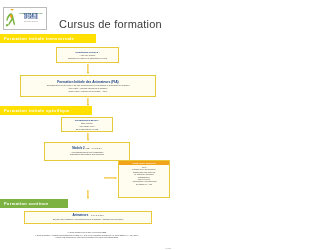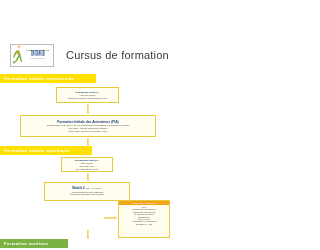--- a/index.html
+++ b/index.html
@@ -6,21 +6,21 @@
   body{
     width:174px;height:250px;overflow:hidden;
     background:#ffffff;
     font-family:"Liberation Sans",sans-serif;
     color:#333;
     position:relative;
   }
   .page{position:relative;width:174px;height:250px;}
 
   
-  .header{display:flex;align-items:center;height:30px;padding-left:10px;margin-top:40px;}
+  .header{display:flex;align-items:flex-end;height:30px;padding-left:3px;}
   .logo{
     width:44px;height:24px;display:flex;align-items:center;
   }
   .logo-box{
     display:flex;align-items:center;gap:1px;
     border:0.6px solid #bbb;background:#fff;padding:1px 1px;
   }
   .logo-fed{font-size:1.7px;line-height:1.15;color:#2f7d32;letter-spacing:.1px;text-align:center;font-weight:bold;}
   .logo-fed .l1{color:#2f7d32;}
   .logo-fed .l2{color:#1b3f86;font-size:2.6px;}

